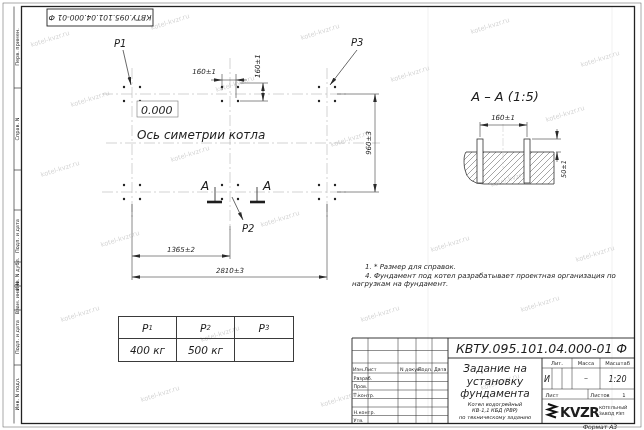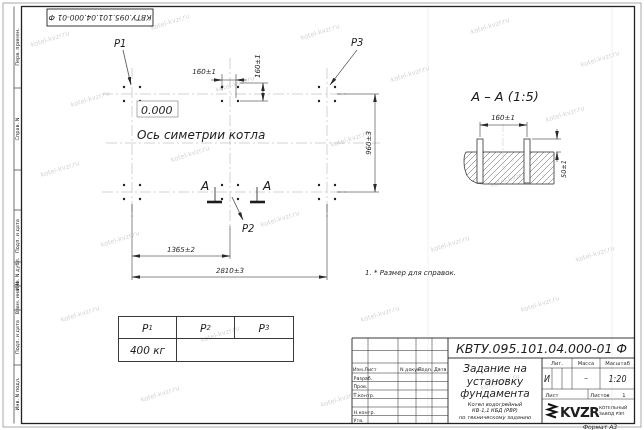--- a/index.html
+++ b/index.html
@@ -7,21 +7,21 @@
   body {
     position:relative; background:#ffffff; overflow:hidden;
     font-family:"DejaVu Sans", sans-serif; color:#1d1d1d;
   }
   svg { position:absolute; left:0; top:0; z-index:2; }
   svg text { fill:#1d1d1d; }
   .it { font-style:italic; }
   .wm-layer { position:absolute; left:0; top:0; width:644px; height:430px; z-index:1; }
   .wm { position:absolute; font-size:6.5px; color:rgba(155,155,155,0.45);
         transform:rotate(-18deg); white-space:nowrap; }
-  .notes { position:absolute; left:352px; top:269px; width:285px; z-index:3;
+  .notes { position:absolute; left:352px; top:263px; width:285px; z-index:3;
            font-style:italic; font-size:7px; line-height:8.7px; color:#222; }
   .note { text-indent:13px; }
   .load-table { position:absolute; left:118px; top:316px; width:176px; height:46px;
                 z-index:3; display:grid; grid-template-columns:1fr 1fr 1fr;
                 grid-template-rows:1fr 1fr; border:1.4px solid #3a3a3a;
                 font-style:italic; background:transparent; }
   .lt-cell { border-right:1px solid #3a3a3a; border-bottom:1px solid #3a3a3a;
              display:flex; align-items:center; justify-content:center;
              font-size:10.5px; color:#1d1d1d; }
   .lt-cell:nth-child(3n) { border-right:none; }
@@ -284,29 +284,31 @@
       <text x="560" y="417" font-size="13.5" font-weight="bold" letter-spacing="-0.5">KVZR</text>
       <text x="599" y="409" font-size="4.3">КОТЕЛЬНЫЙ</text>
       <text x="599" y="415" font-size="4.3">ЗАВОД РЭП</text>
     </g>
     <text class="it" font-size="6" text-anchor="middle" x="600" y="429">Формат А3</text>
   </g>
 </svg>
 
 <div class="notes">
   <div class="note">1. * Размер для справок.</div>
+  <div class="note">4. Фундамент под котел разрабатывает проектная организация по нагрузкам на фундамент.</div>
 </div>
 
 <div class="load-table">
   <div class="lt-cell">
     <span>Р</span>
       <sub>1</sub>
   </div>
   <div class="lt-cell">
     <span>Р</span>
       <sub>2</sub>
   </div>
   <div class="lt-cell">
     <span>Р</span>
       <sub>3</sub>
   </div>
   <div class="lt-cell">400 кг</div>
+  <div class="lt-cell">500 кг</div>
 </div>
 
 </body></html>

